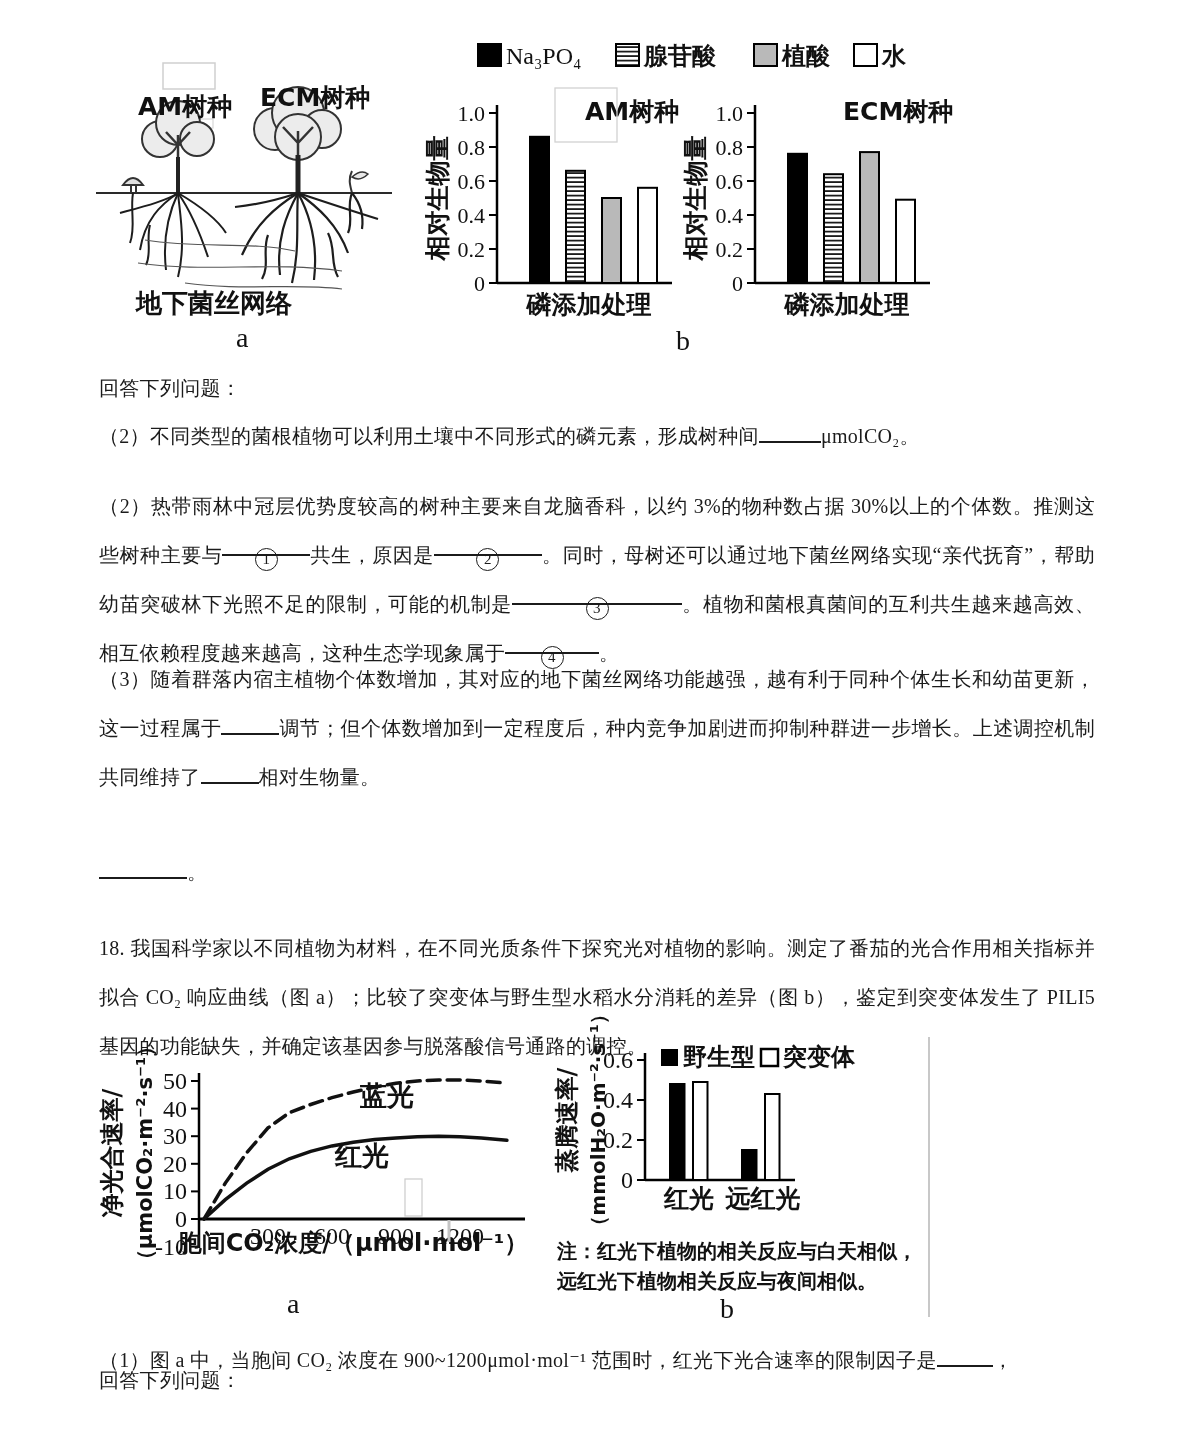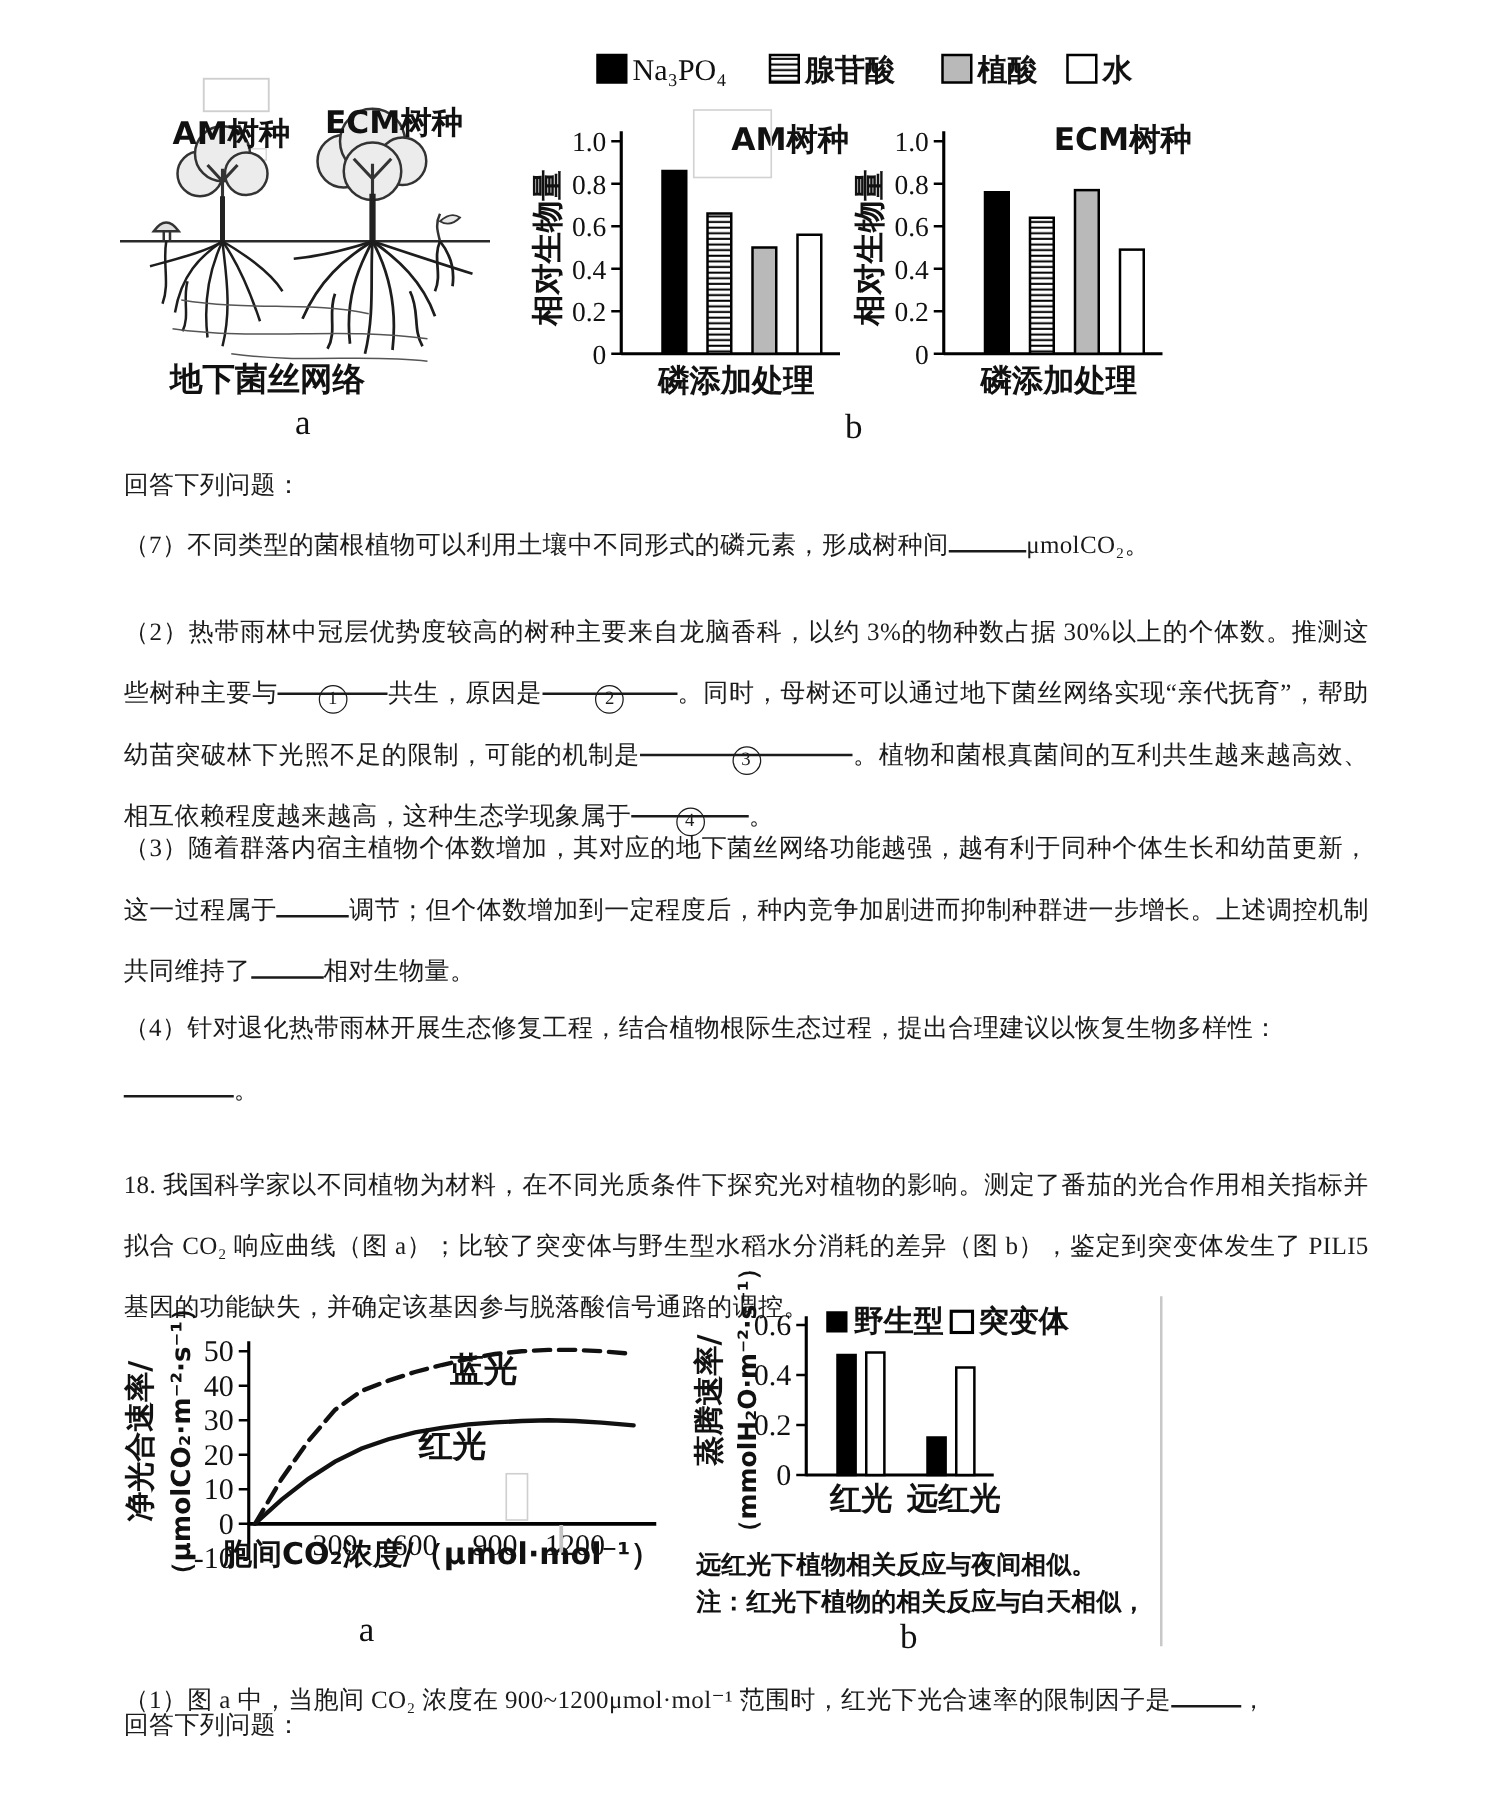--- a/index.html
+++ b/index.html
@@ -130,24 +130,24 @@
     <rect x="440" y="122.1" width="19" height="130.9" fill="#b9b9b9" stroke="#000" stroke-width="2"></rect>
     <rect x="476" y="169.7" width="19" height="83.3" fill="#ffffff" stroke="#000" stroke-width="2"></rect>
     <text x="423" y="90" fill="#111" font-size="25" text-anchor="start" class="cjk-b">ECM树种</text>
     <text x="427" y="283" fill="#111" font-size="25" text-anchor="middle" class="cjk-b">磷添加处理</text>
     <text x="284" y="168" fill="#111" font-size="25" text-anchor="middle" class="cjk-b" transform="rotate(-90 284 168)">相对生物量</text>
     <rect x="135" y="58" width="62" height="54" fill="none" stroke="#d2d2d2" stroke-width="1.3"></rect>
     <text x="256" y="320" fill="#111" font-size="28" text-anchor="start" class="tickf">b</text>
   </svg>
 
 <div class="para" id="p1">回答下列问题：</div>
-<div class="para" id="p2"><span>（7）不同类型的菌根植物可以利用土壤中不同形式的磷元素，形成树种间</span><span class="blank" style="min-width: 62px;"></span><span>μmolCO₂。</span></div>
+<div class="para" id="p2"><span>（2）不同类型的菌根植物可以利用土壤中不同形式的磷元素，形成树种间</span><span class="blank" style="min-width: 62px;"></span><span>μmolCO₂。</span></div>
 <div class="para" id="p3"><span>（2）热带雨林中冠层优势度较高的树种主要来自龙脑香科，以约 3%的物种数占据 30%以上的个体数。推测这些树种主要与</span><span class="blank" style="min-width: 88px;"><span class="circ">1</span></span><span>共生，原因是</span><span class="blank" style="min-width: 108px;"><span class="circ">2</span></span><span>。同时，母树还可以通过地下菌丝网络实现“亲代抚育”，帮助幼苗突破林下光照不足的限制，可能的机制是</span><span class="blank" style="min-width: 170px;"><span class="circ">3</span></span><span>。植物和菌根真菌间的互利共生越来越高效、相互依赖程度越来越高，这种生态学现象属于</span><span class="blank" style="min-width: 94px;"><span class="circ">4</span></span><span>。</span></div>
 <div class="para" id="p4"><span>（3）随着群落内宿主植物个体数增加，其对应的地下菌丝网络功能越强，越有利于同种个体生长和幼苗更新，这一过程属于</span><span class="blank" style="min-width: 58px;"></span><span>调节；但个体数增加到一定程度后，种内竞争加剧进而抑制种群进一步增长。上述调控机制共同维持了</span><span class="blank" style="min-width: 58px;"></span><span>相对生物量。</span></div>
-<div class="para" id="p5"><span>（4）针对退化热带雨林开展生态修复工程，结合植物根际生态过程，提出合理建议以恢复生物多样性：</span><br><span class="blank" style="min-width: 88px;"></span><span>。</span></div>
+<div class="para" id="p5"><br><span class="blank" style="min-width: 88px;"></span><span>。</span></div>
 
 <div class="para" id="p6"><span>18. 我国科学家以不同植物为材料，在不同光质条件下探究光对植物的影响。测定了番茄的光合作用相关指标并拟合 CO₂ 响应曲线（图 a）；比较了突变体与野生型水稻水分消耗的差异（图 b），鉴定到突变体发生了 PILI5 基因的功能缺失，并确定该基因参与脱落酸信号通路的调控。</span></div>
 
 <svg id="co2" width="445" height="300">
     <line x1="104" y1="38" x2="104" y2="213" stroke="#000" stroke-width="2.5"></line>
     <line x1="104" y1="184" x2="430" y2="184" stroke="#000" stroke-width="3"></line>
     <line x1="96" y1="46" x2="104" y2="46" stroke="#000" stroke-width="2"></line>
     <text x="92" y="54" fill="#111" font-size="24" text-anchor="end" class="tickf">50</text>
     <line x1="96" y1="73.60000000000001" x2="104" y2="73.60000000000001" stroke="#000" stroke-width="2"></line>
     <text x="92" y="81.60000000000001" fill="#111" font-size="24" text-anchor="end" class="tickf">40</text>
@@ -197,20 +197,20 @@
     <text x="134" y="172" fill="#111" font-size="25" text-anchor="middle" class="cjk-b">红光</text>
     <rect x="187" y="115" width="14.5" height="30" fill="#000" stroke="#000" stroke-width="2"></rect>
     <rect x="210" y="59" width="14.5" height="86" fill="#fff" stroke="#000" stroke-width="2"></rect>
     <text x="208" y="172" fill="#111" font-size="25" text-anchor="middle" class="cjk-b">远红光</text>
     <text x="20" y="85" fill="#111" font-size="24" text-anchor="middle" class="cjk-b" transform="rotate(-90 20 85)">蒸腾速率/</text>
     <text x="50" y="85" fill="#111" font-size="20" text-anchor="middle" class="cjk-b" transform="rotate(-90 50 85)">（mmolH₂O·m⁻²·s⁻¹）</text>
     <text x="165" y="283" fill="#111" font-size="28" text-anchor="start" class="tickf">b</text>
   </svg>
 
 <div id="note">
+  <div>注：红光下植物的相关反应与白天相似，</div>
   <div>远红光下植物相关反应与夜间相似。</div>
-  <div>注：红光下植物的相关反应与白天相似，</div>
 </div>
 
 <div id="grayline"></div>
 
 <div class="para" id="p7">回答下列问题：</div>
 <div class="para" id="p8"><span>（1）图 a 中，当胞间 CO₂ 浓度在 900~1200μmol·mol⁻¹ 范围时，红光下光合速率的限制因子是</span><span class="blank" style="min-width: 56px;"></span><span>，</span></div>
 
 </body></html>

